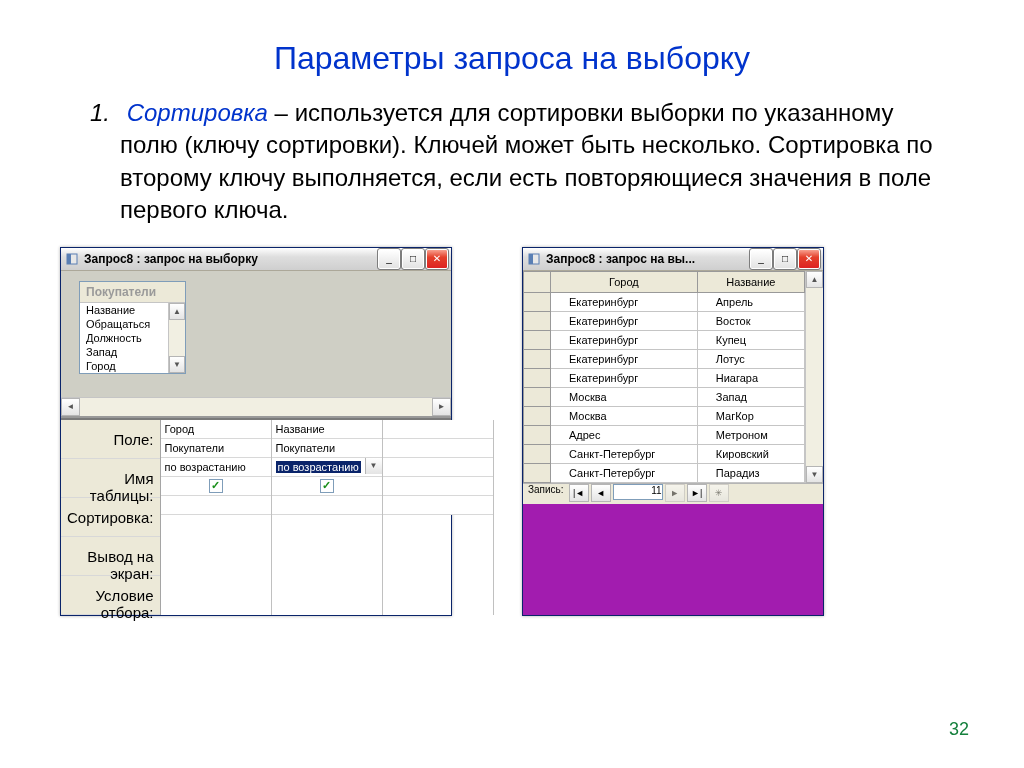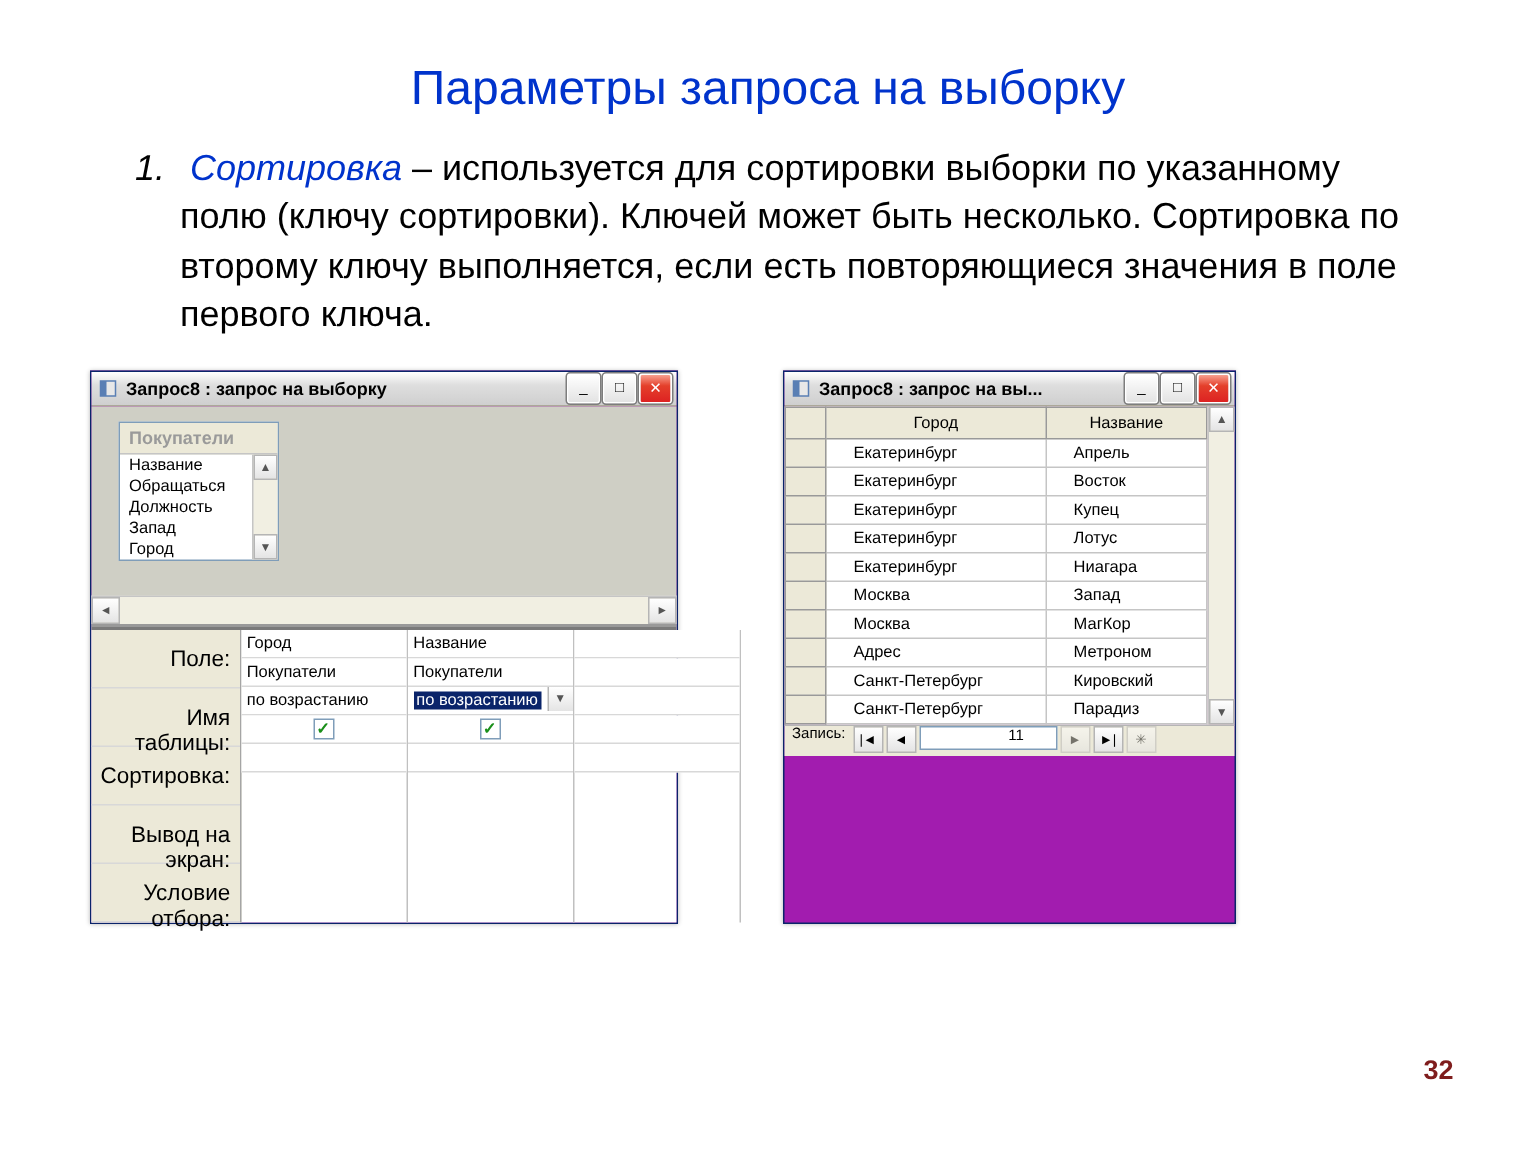--- a/index.html
+++ b/index.html
@@ -224,28 +224,28 @@
     border:1px solid #b5b5b5;
     background:linear-gradient(#fff,#e4e4e4);
     display:inline-flex;align-items:center;justify-content:center;
     font-size:9px;
   }
   .rec-input {
     width:48px; height:14px;
     border:1px solid #7f9db9;
     background:#fff;
     text-align:right;
-    padding:0 21px;
+    padding:0 0;
     font-size:10px;
   }
   .page-num {
     position:absolute;
-    right: 55px; bottom: 44px;
-    color:#7f1d1d;
-    font-weight:bold;
+    right: 55px; bottom: 28px;
+    color:#15803d;
+    font-weight:normal;
     font-size:18px;
   }
 </style>
 </head>
 <body>
 
 <h1 class="slide-title">Параметры запроса на выборку</h1>
 
 <p class="body-text">
   <span class="item-num">1.</span>

